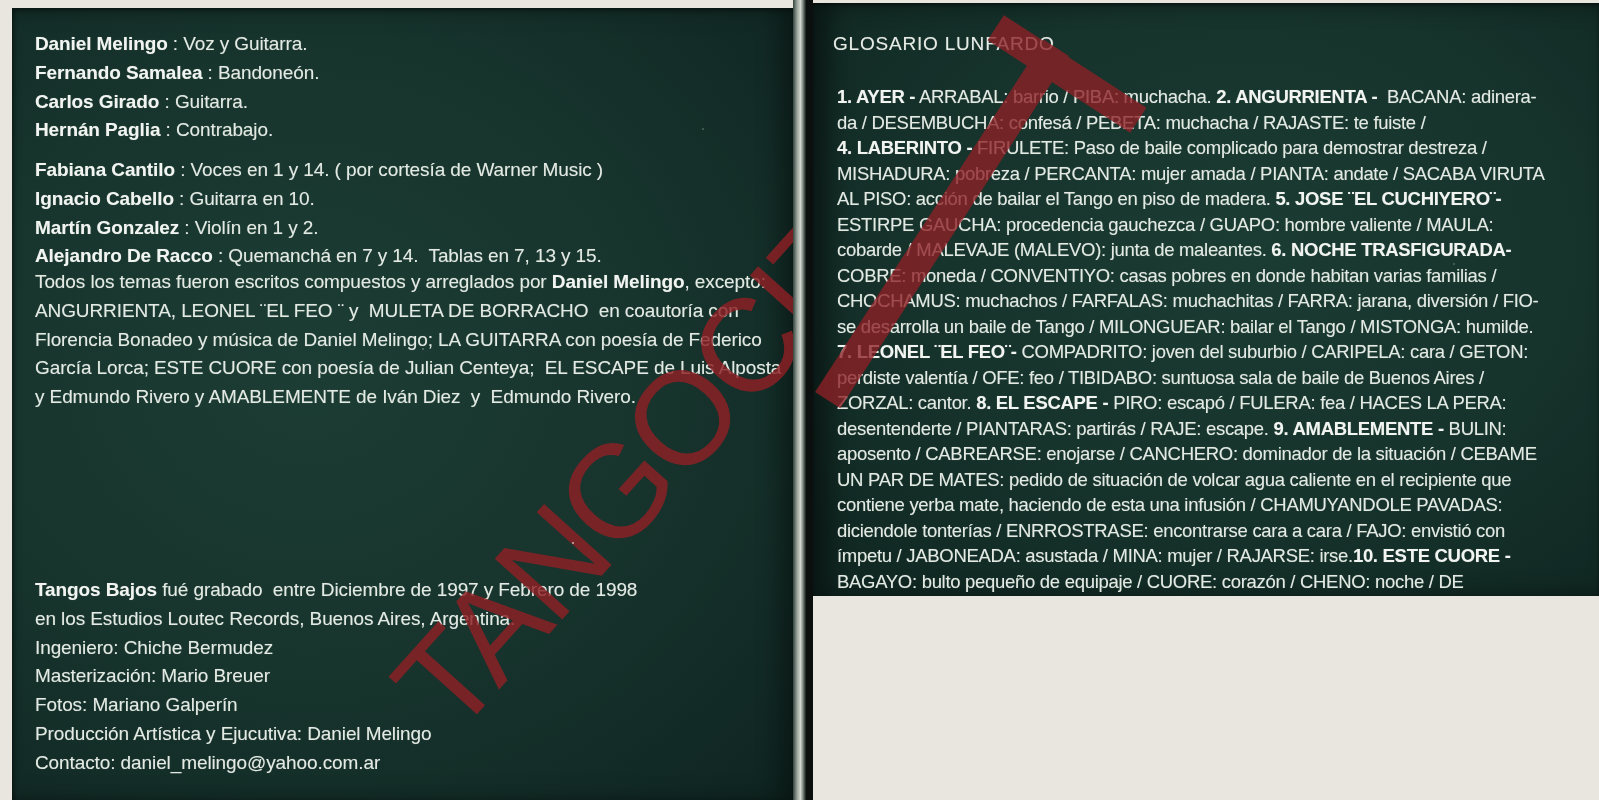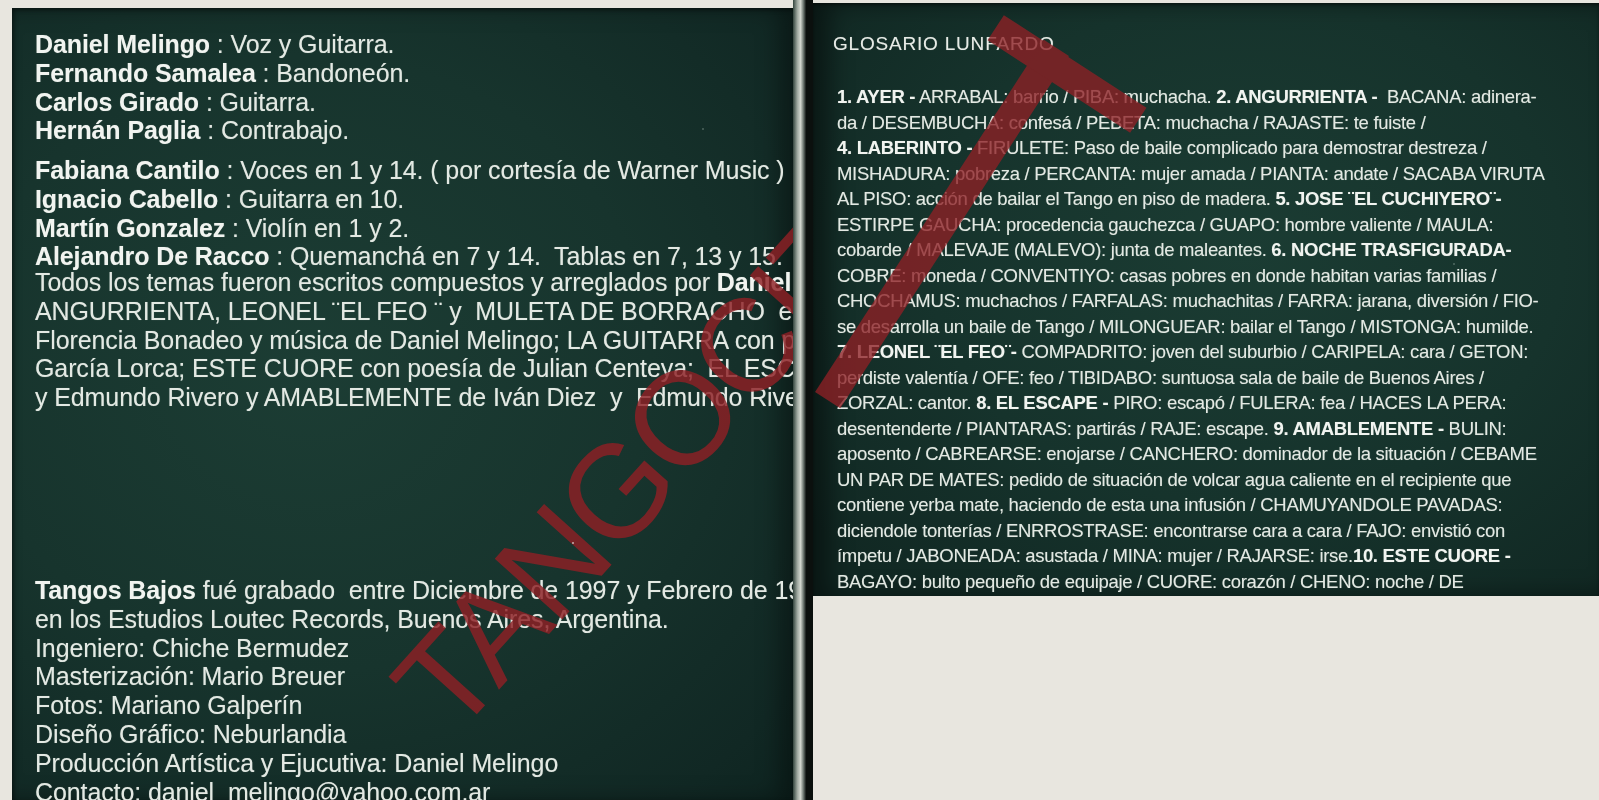--- a/index.html
+++ b/index.html
@@ -27,21 +27,21 @@
   }
   #fold-gap{
     position:absolute;left:793px;top:0;width:20px;height:800px;
     background:linear-gradient(90deg,#33443d 0%,#9fa8a0 22%,#d3d7cf 38%,#6e7872 52%,#0b100e 66%,#0b100e 100%);
   }
   .tblock{position:absolute;}
   .tline{
     white-space:pre;
     text-shadow:0 0 1px rgba(235,245,240,0.35);
   }
-  .left-text .tline{font-size:25px;line-height:28.8px;letter-spacing:-0.1px;}
+  .left-text .tline{font-size:19px;line-height:28.8px;letter-spacing:-0.1px;}
   .right-text .tline{font-size:18.5px;line-height:25.5px;letter-spacing:-0.3px;}
   .tline .b{font-weight:700;color:#f1f4f0;}
   #glossary-heading{
     position:absolute;left:20px;top:30px;
     font-size:19px;letter-spacing:0.8px;color:#e7ebe6;
     text-shadow:0 0 1px rgba(235,245,240,0.35);
   }
   #wm-left{
     position:absolute;left:448px;top:618px;
     font-size:132px;line-height:1;font-weight:400;
@@ -81,21 +81,20 @@
         <div class="tline"><span>García Lorca; ESTE CUORE con poesía de Julian Centeya;  EL ESCAPE de Luis Alposta</span></div>
         <div class="tline"><span>y Edmundo Rivero y AMABLEMENTE de Iván Diez  y  Edmundo Rivero.</span></div>
       </div>
 
     <div class="tblock left-text" style="left:23px;top:556px;margin-top:12px;">
         <div class="tline"><span class="b">Tangos Bajos</span><span> fué grabado  entre Diciembre de 1997 y Febrero de 1998</span></div>
         <div class="tline"><span>en los Estudios Loutec Records, Buenos Aires, Argentina.</span></div>
         <div class="tline"><span>Ingeniero: Chiche Bermudez</span></div>
         <div class="tline"><span>Masterización: Mario Breuer</span></div>
         <div class="tline"><span>Fotos: Mariano Galperín</span></div>
-        <div class="tline"><span>Diseño Gráfico: Neburlandia</span></div>
         <div class="tline"><span>Producción Artística y Ejucutiva: Daniel Melingo</span></div>
         <div class="tline"><span>Contacto: daniel_melingo@yahoo.com.ar</span></div>
       </div>
 
     <div id="wm-left">TANGOCITY</div>
 
     <div class="speck" style="left:560px;top:534px;"></div>
     <div class="speck" style="left:410px;top:340px;opacity:.5;"></div>
     <div class="speck" style="left:690px;top:120px;opacity:.4;"></div>
   </div>

